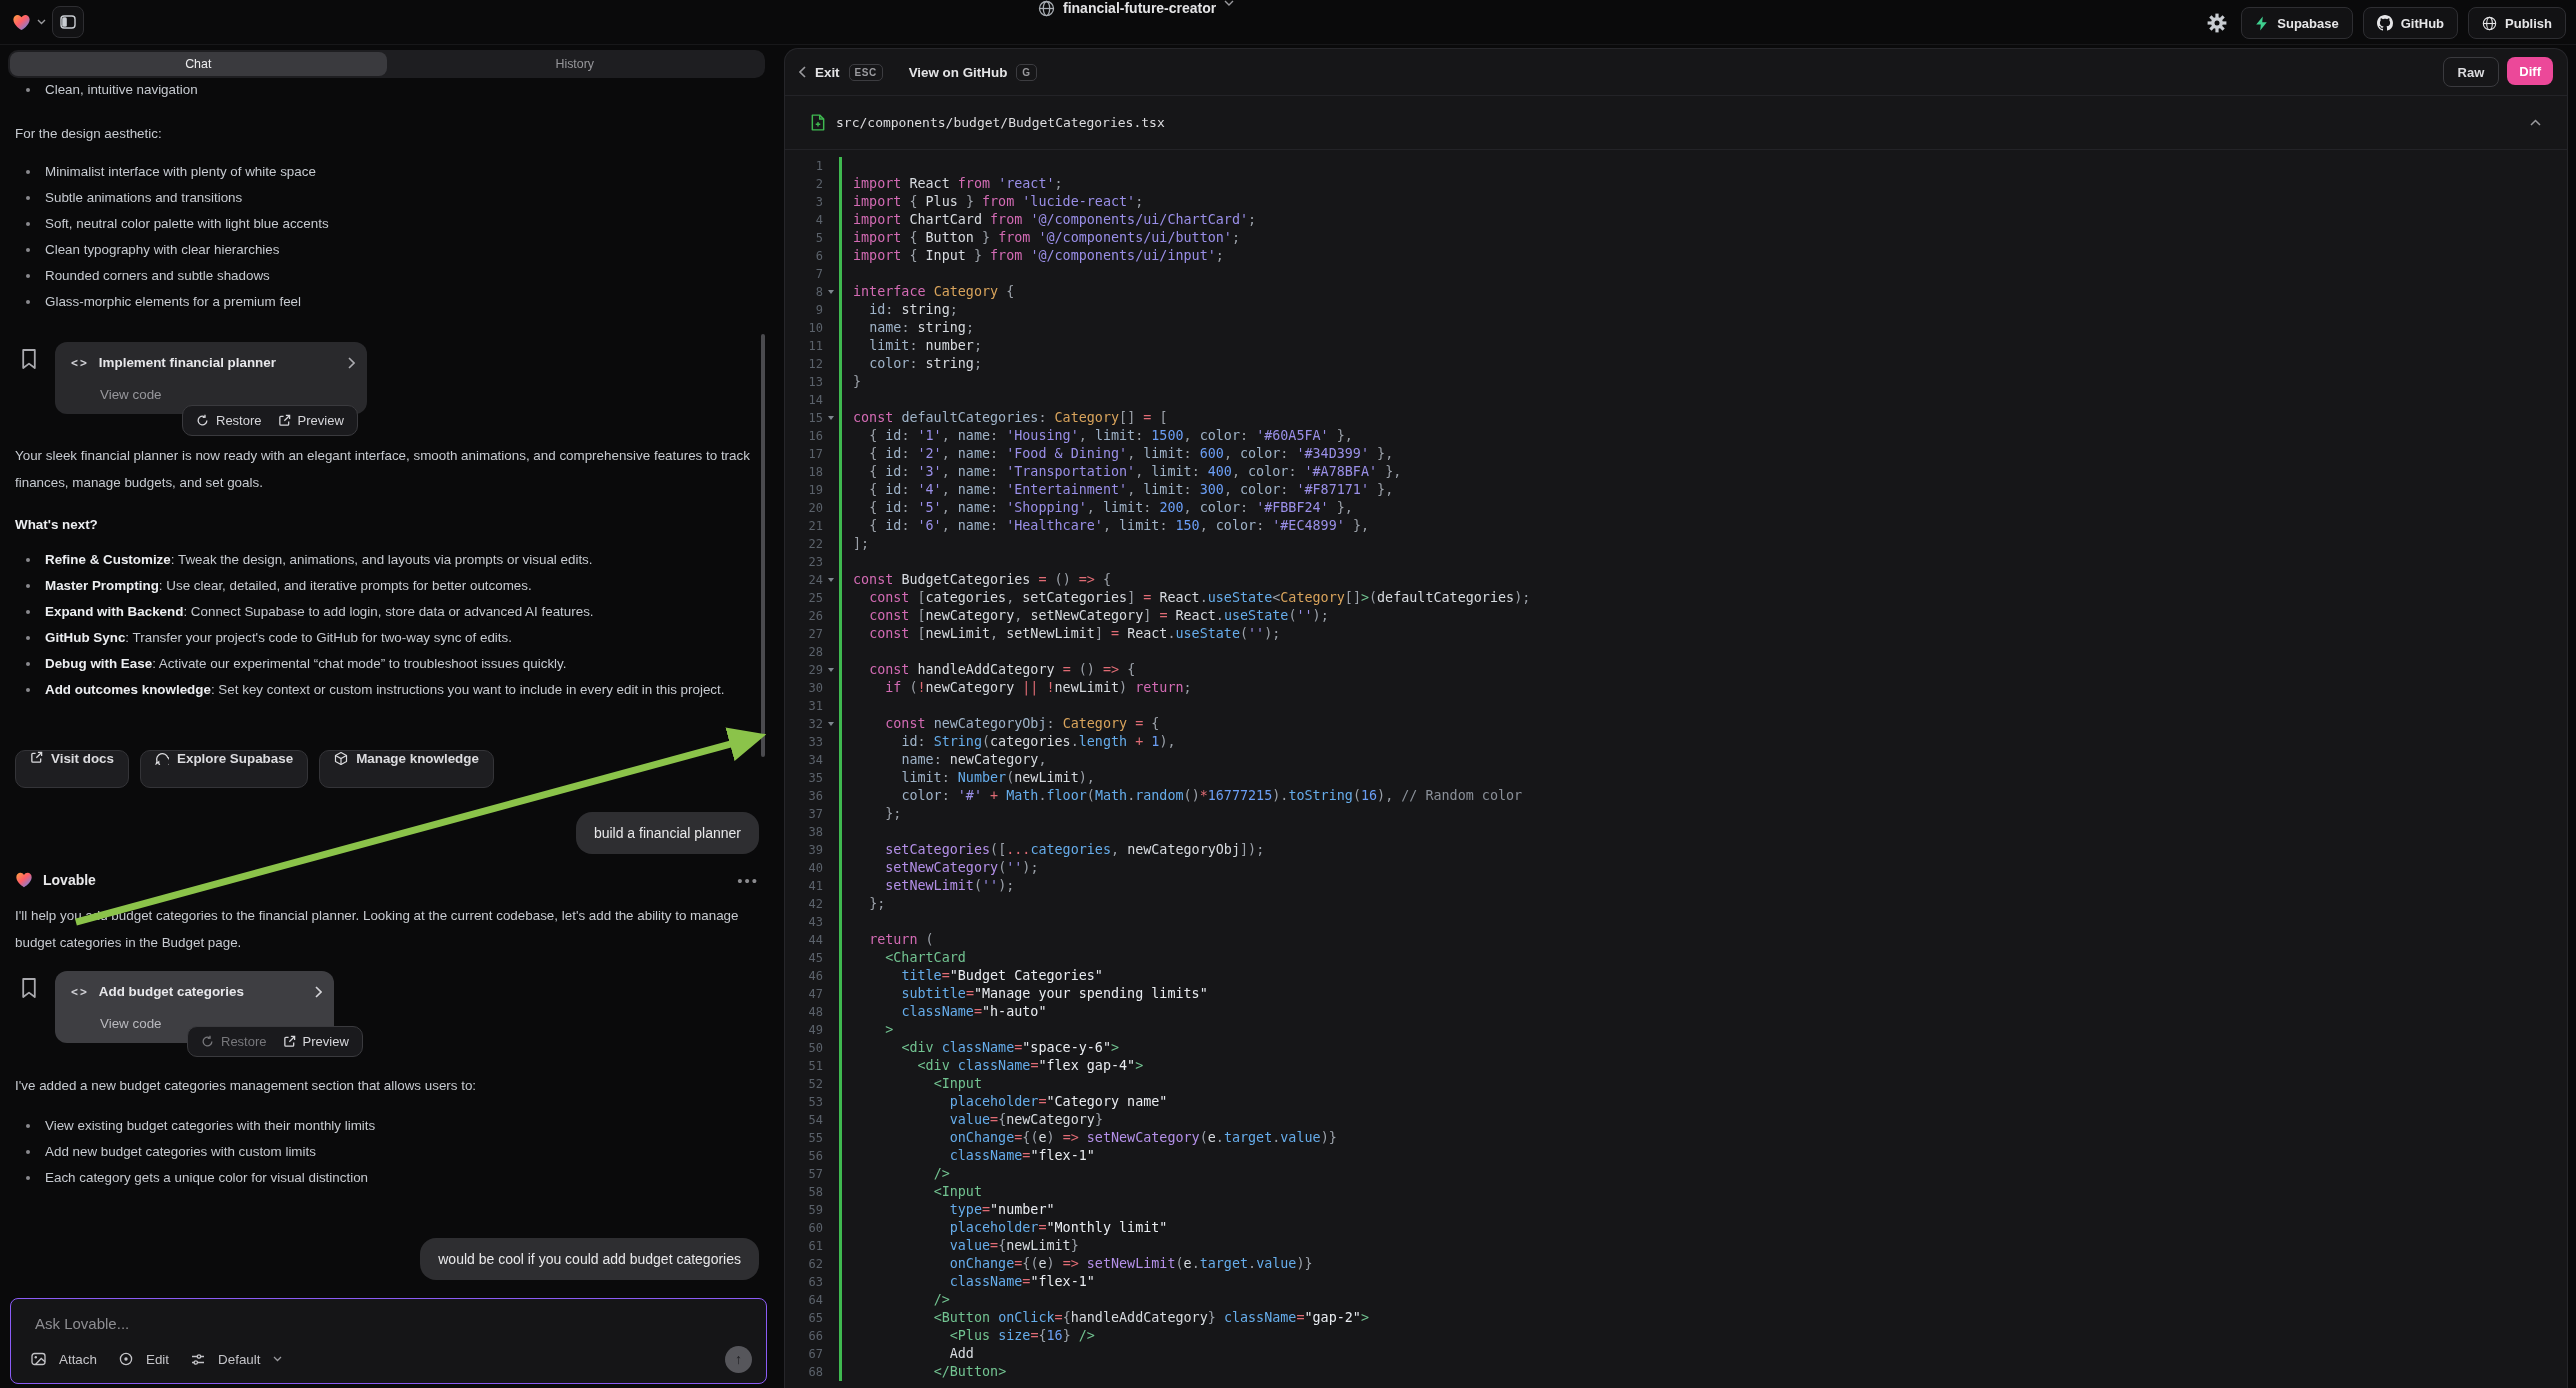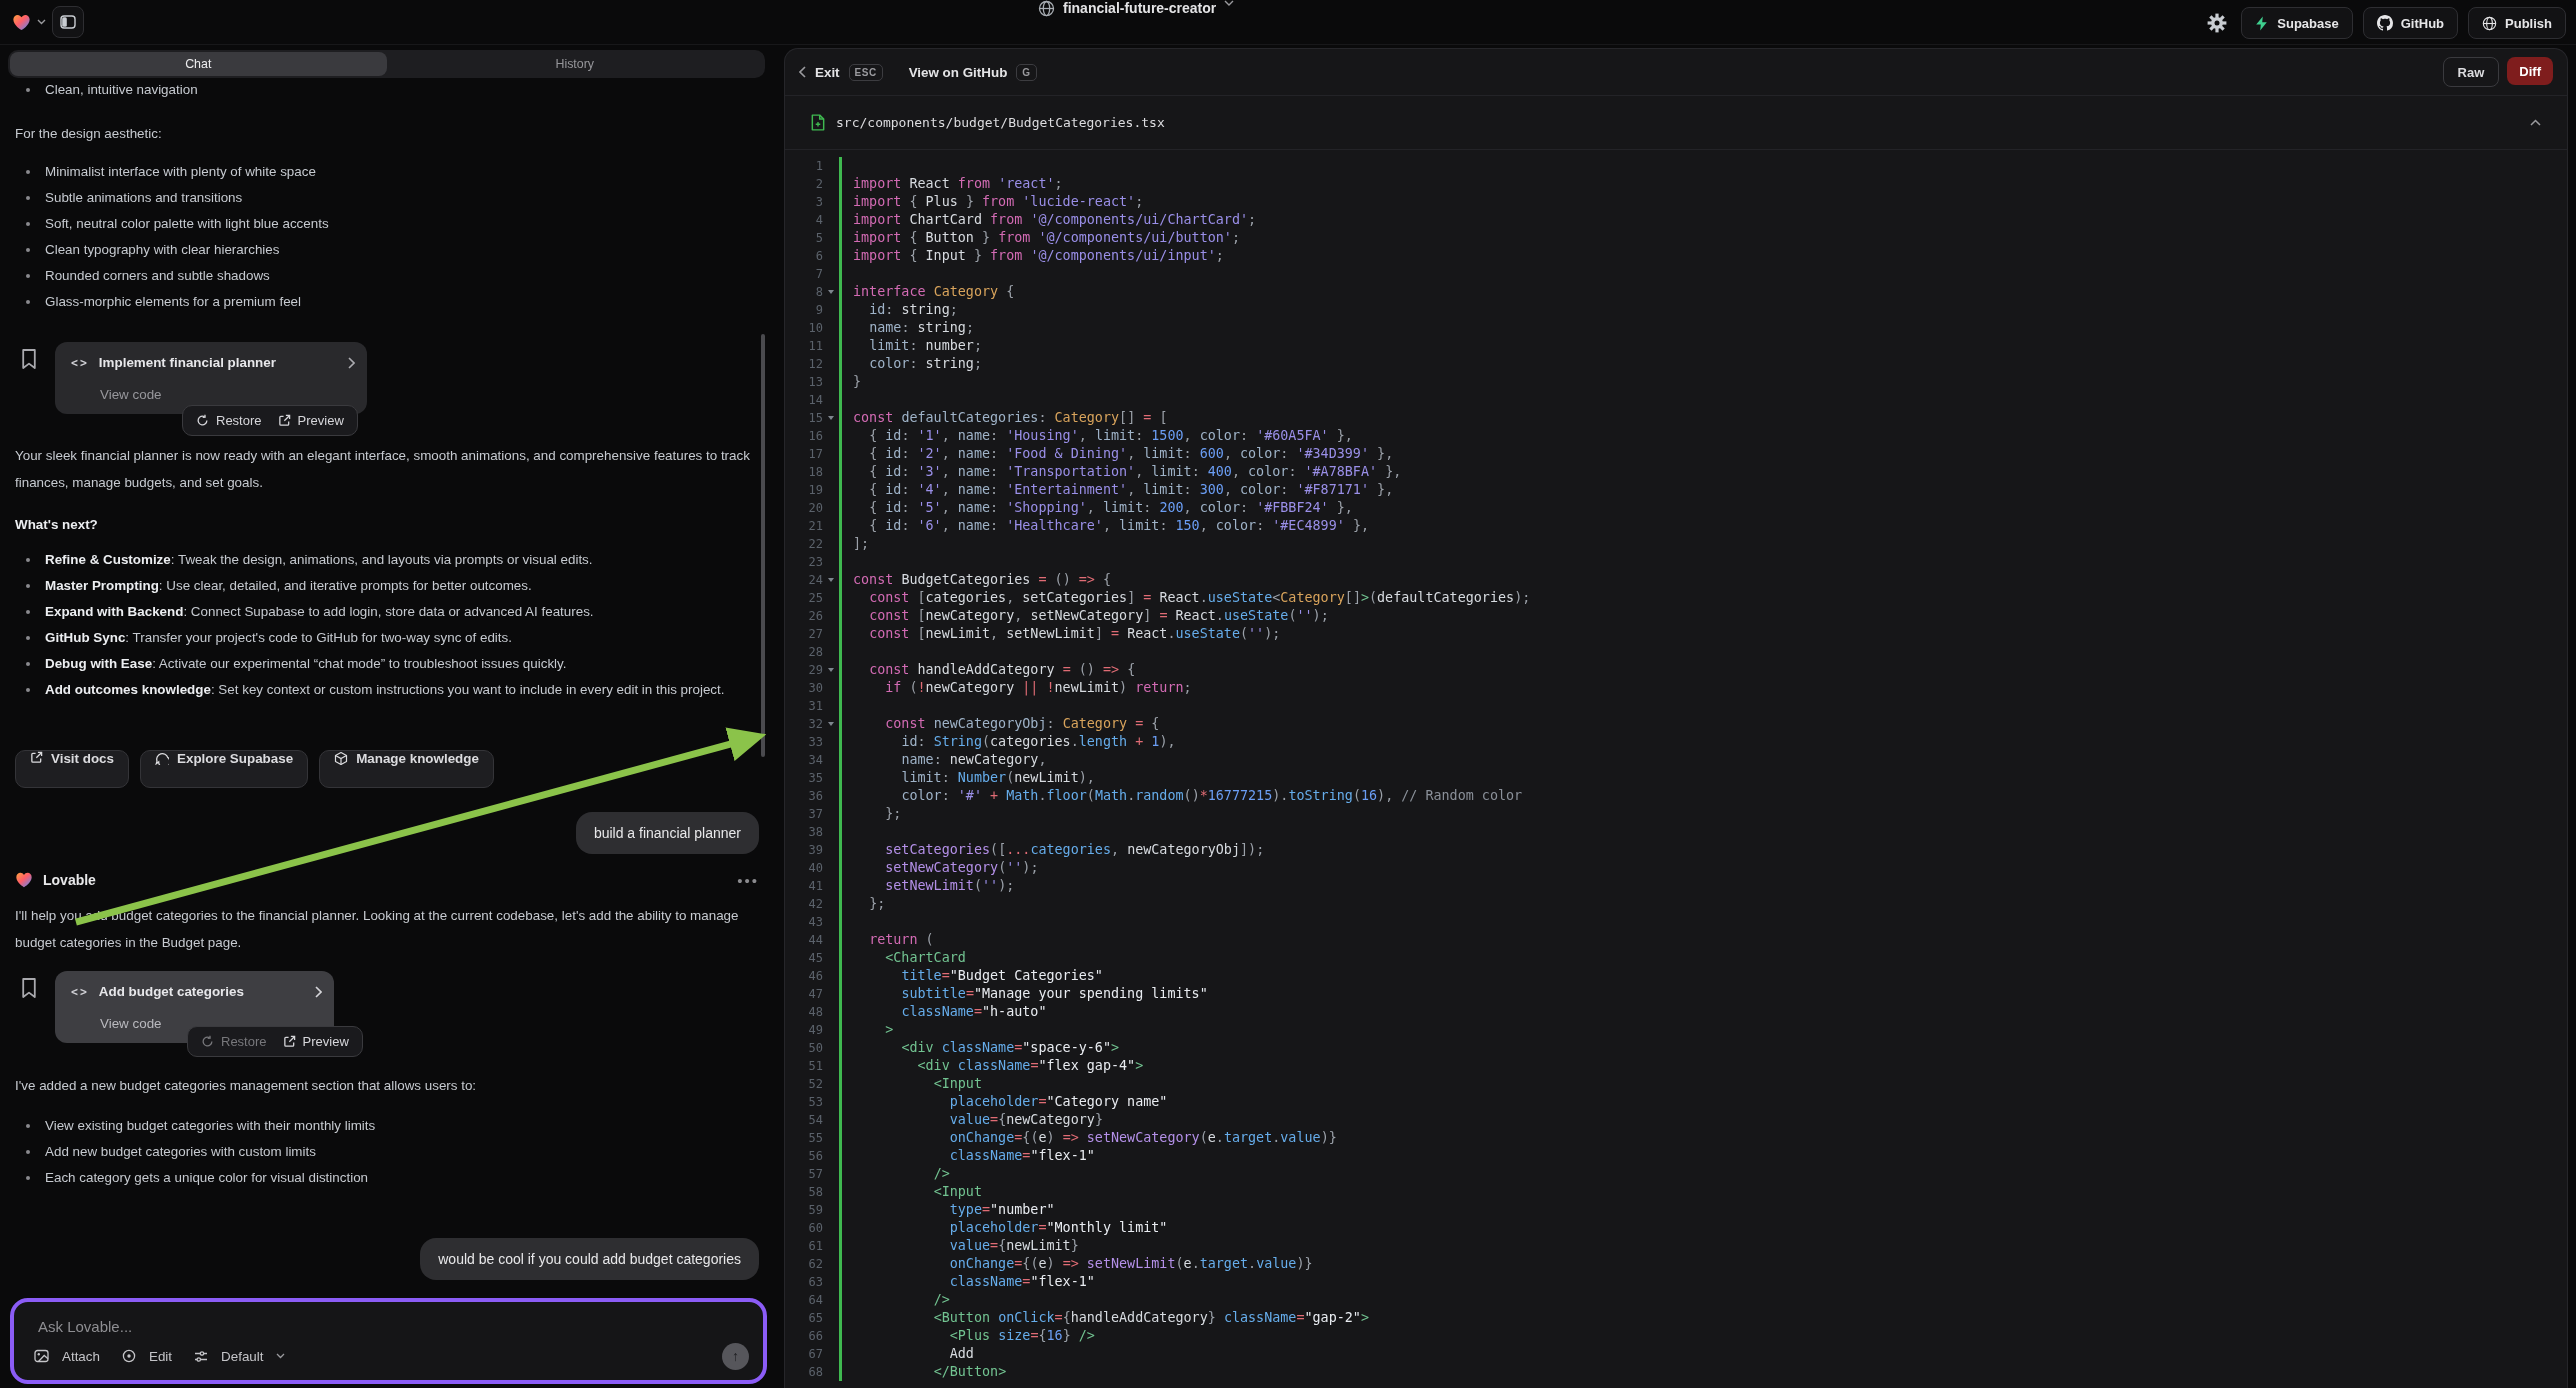--- a/index.html
+++ b/index.html
@@ -42,35 +42,35 @@
   .action-row{position:absolute;left:15px;display:flex;gap:11px;}
   .act-btn{height:36px;display:inline-flex;gap:8px;padding:0 14px;background:#1E1E21;border:1px solid #343438;border-radius:10px;color:#DCDCDF;font-size:13.4px;font-weight:600;cursor:pointer;}
   .bubble{position:absolute;right:18px;background:#2E2E31;border-radius:16px;padding:13px 18px;font-size:14px;color:#E8E8EA;}
   #lovable-row{position:absolute;left:15px;top:825px;right:18px;height:22px;display:flex;align-items:center;gap:10px;}
   #lovable-name{font-size:14px;font-weight:700;color:#E8E8EA;}
   #msg-menu{margin-left:auto;color:#8A8A8E;font-size:15px;letter-spacing:2px;cursor:pointer;}
   #chat-scrollbar{position:absolute;left:761px;top:290px;width:4px;height:423px;border-radius:2px;background:#4A4A4E;cursor:pointer;}
   #green-arrow{position:absolute;left:0;top:0;width:787px;height:1344px;pointer-events:none;z-index:20;overflow:visible;}
 
   
-  #composer{position:absolute;left:10px;top:1254px;width:757px;height:86px;background:#151517;border:4px solid #8b5cf6;border-radius:18px;box-sizing:border-box;}
+  #composer{position:absolute;left:10px;top:1254px;width:757px;height:86px;background:#151517;border:1px solid #8b5cf6;border-radius:8px;box-sizing:border-box;}
   #composer textarea{position:absolute;left:22px;top:14px;right:22px;height:32px;background:none;border:none;outline:none;resize:none;font-family:"Liberation Sans",sans-serif;font-size:15px;color:#E6E6E8;}
   #composer textarea::placeholder{color:#8E8E92;}
   #composer-row{position:absolute;left:20px;right:14px;bottom:10px;height:28px;display:flex;align-items:center;gap:22px;}
   .comp-act{display:inline-flex;align-items:center;gap:13px;font-size:13.4px;color:#C4C4C8;cursor:pointer;}
   #send-btn{margin-left:auto;width:27px;height:27px;border-radius:50%;background:#56565B;display:flex;align-items:center;justify-content:center;color:#1B1B1E;font-size:14px;font-weight:700;cursor:pointer;}
 
   
   #code-panel{position:absolute;left:784px;top:48px;width:1784px;bottom:0;background:#161618;border:1px solid #26262A;border-bottom:none;border-radius:14px 14px 0 0;box-sizing:border-box;z-index:30;overflow:hidden;}
   #code-header{position:absolute;left:0;top:0;right:0;height:46px;border-bottom:1px solid #232327;display:flex;align-items:center;padding:0 14px;gap:26px;}
   .hdr-act{display:inline-flex;align-items:center;gap:9px;font-size:13.4px;color:#E4E4E6;font-weight:600;cursor:pointer;}
   .keycap{font-size:10px;font-weight:700;color:#9A9A9E;border:1px solid #3C3C40;border-radius:5px;padding:2px 5px;letter-spacing:0.5px;}
   #hdr-right{margin-left:auto;display:flex;gap:8px;}
   #raw-btn{height:28px;padding:0 14px;border:1px solid #3A3A3E;border-radius:8px;background:none;color:#DBDBDE;font-size:13px;font-weight:600;display:flex;align-items:center;cursor:pointer;}
-  #diff-btn{height:28px;padding:0 12px;border-radius:8px;background:#7f1d1d;color:#FFFFFF;font-size:13px;font-weight:600;display:flex;align-items:center;cursor:pointer;}
+  #diff-btn{height:28px;padding:0 12px;border-radius:8px;background:#ec4899;color:#FFFFFF;font-size:13px;font-weight:600;display:flex;align-items:center;cursor:pointer;}
   #filebar{position:absolute;left:0;top:46px;right:0;height:54px;border-bottom:1px solid #232327;display:flex;align-items:center;padding:0 26px;gap:11px;cursor:pointer;}
   #file-path{font-family:"DejaVu Sans Mono",monospace;font-size:13px;color:#DCDCDF;}
   #collapse{margin-left:auto;cursor:pointer;}
   #code-scroll{position:absolute;left:0;top:100px;right:0;bottom:0;padding:8px 0 0 8px;font-family:"DejaVu Sans Mono",monospace;font-size:13.4px;}
   .c-row{display:flex;height:18px;line-height:18px;white-space:pre;}
   .c-ln{flex:none;width:30px;text-align:right;color:#5B626B;font-size:12px;}
   .c-fold{flex:none;width:16px;position:relative;}
   .c-fold.has-caret::after{content:'';position:absolute;left:5px;top:7px;border-left:3.5px solid transparent;border-right:3.5px solid transparent;border-top:4.5px solid #7E858E;}
   .c-code{flex:1;border-left:3px solid #3FB950;padding-left:11px;color:#D7DBE0;overflow:hidden;}
   .tk-kw{color:#D36BB4}.tk-str{color:#9A8FE8}.tk-jstr{color:#E9ECF1}.tk-num{color:#6B9EF5}

